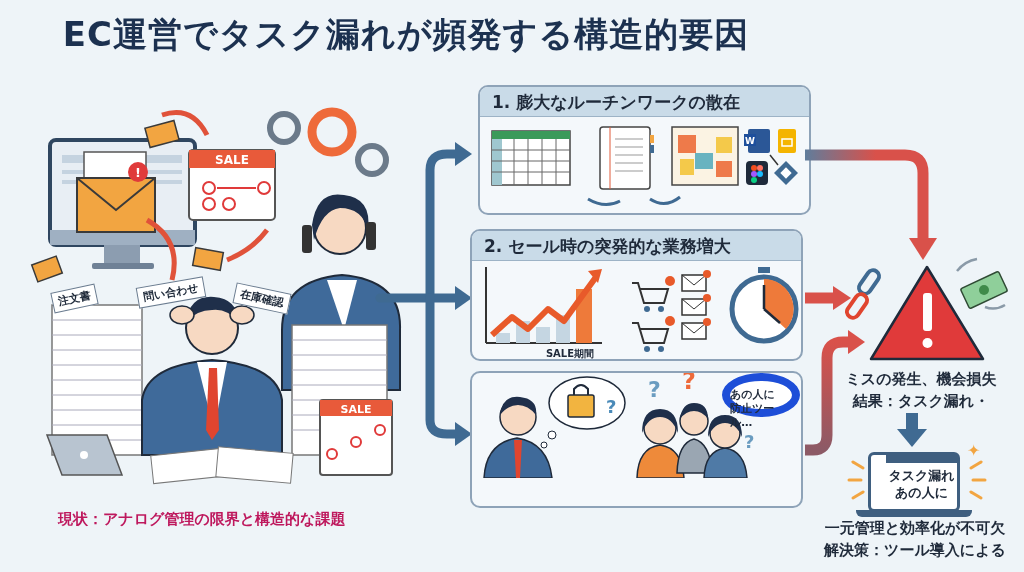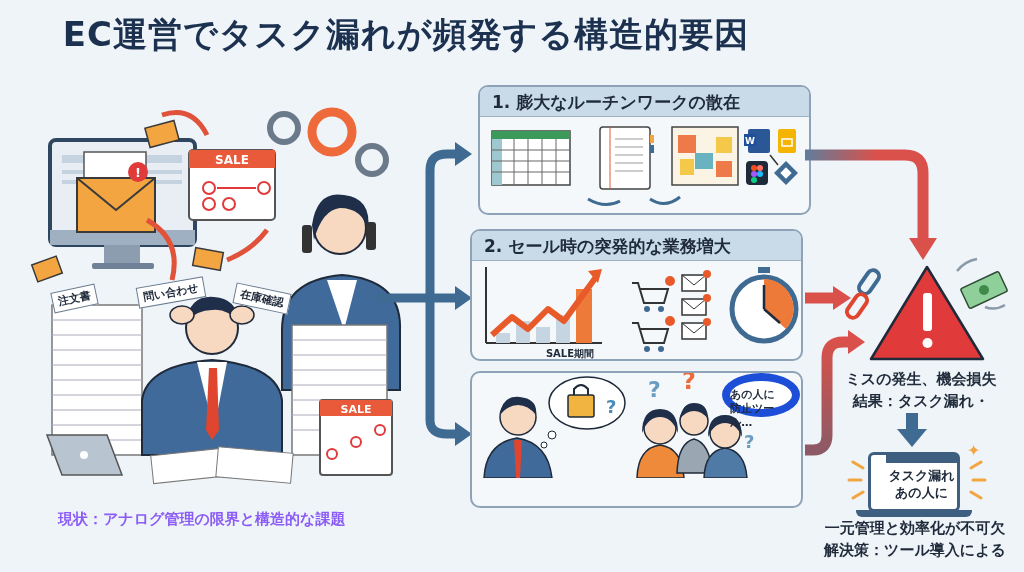--- a/index.html
+++ b/index.html
@@ -13,21 +13,21 @@
   .title {
     position: absolute; left: 0; top: 12px; width: 812px;
     text-align: center; font-size: 34px; font-weight: bold;
     color: #1c3150; letter-spacing: 1px;
   }
   .abs { position: absolute; }
 
   
   .scene-left { left: 22px; top: 100px; width: 380px; height: 395px; }
   .caption-left {
-    position: absolute; left: 58px; top: 510px; font-size: 15px; font-weight: bold; color: #8b5cf6;
+    position: absolute; left: 58px; top: 510px; font-size: 15px; font-weight: bold; color: #be185d;
   }
 
   
   .panel {
     position: absolute; left: 470px; width: 333px;
     border: 2px solid #8ea3b8; border-radius: 10px; background: #f4f8fb; overflow: hidden;
   }
   .panel-header {
     height: 30px; background: #c9dbe8; border-bottom: 1px solid #9db3c6;
     font-size: 17px; font-weight: bold; padding: 4px 12px; color: #1f2a3a; white-space: nowrap;

